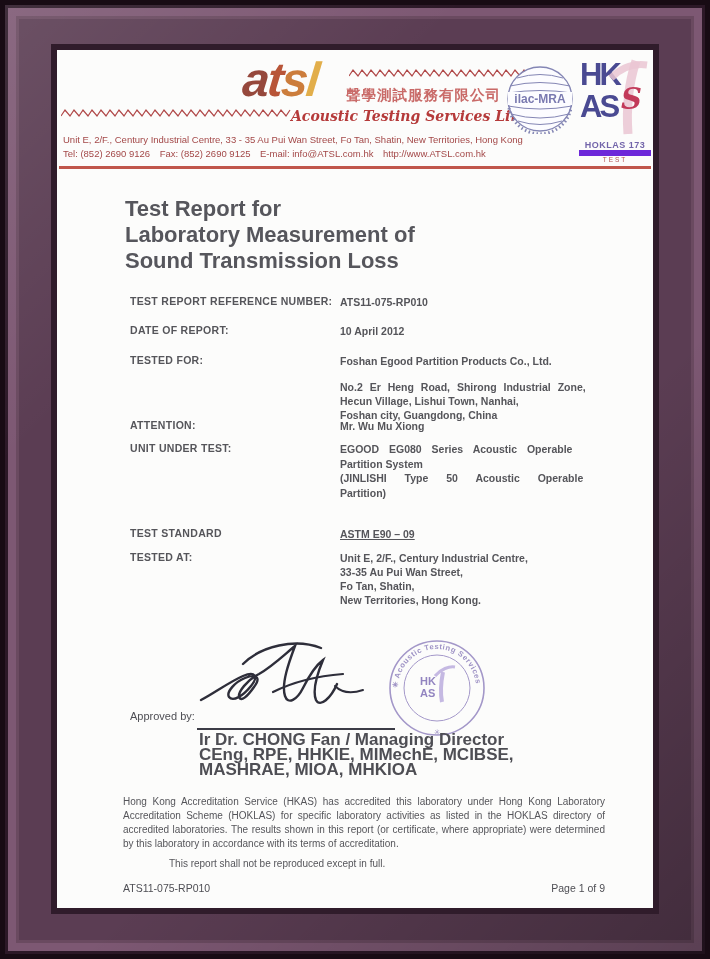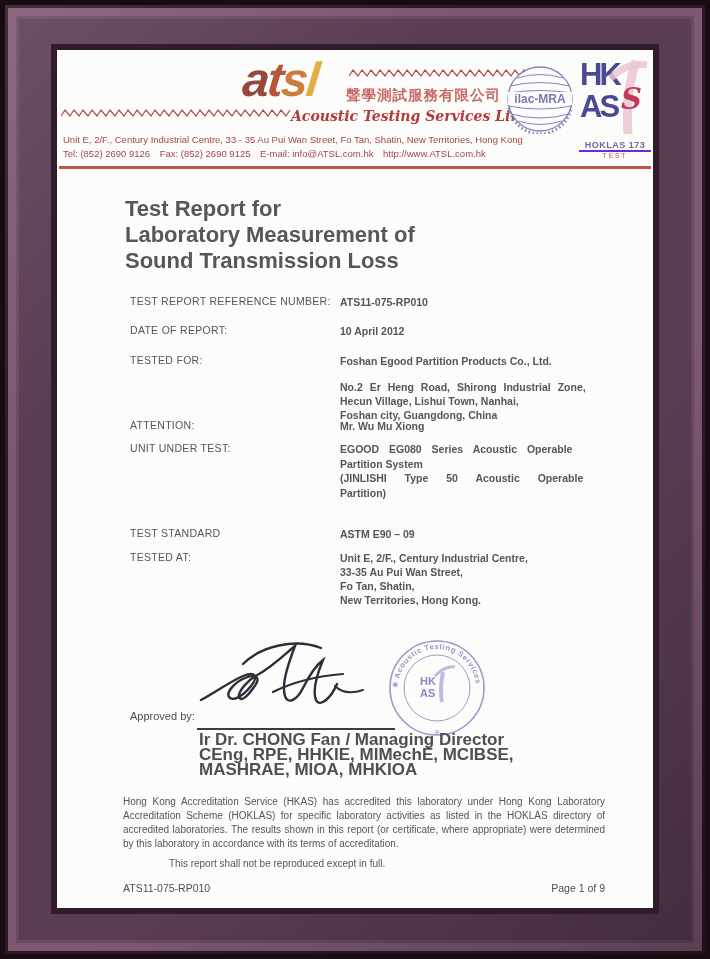--- a/index.html
+++ b/index.html
@@ -12,25 +12,25 @@
   
   .page{position:absolute;left:51px;top:44px;width:596px;height:858px;background:#fcfcfb;border:6px solid #301c2b;z-index:2;}
   .abs{position:absolute;}
   
   .logo-letters{font-style:italic;font-weight:bold;font-size:48px;line-height:44px;transform:skewX(-6deg);letter-spacing:-2px;}
   .logo-letters .la{color:#96483c;} .logo-letters .lt{color:#b85538;} .logo-letters .ls{color:#cc7d3c;} .logo-letters .ll{color:#e2ae4a;}
   .cn-name{font-size:14.5px;font-weight:bold;letter-spacing:1px;color:#c96a68;}
   .en-name{font-family:"DejaVu Serif",serif;font-style:italic;font-weight:bold;font-size:14px;color:#b53a3a;}
   .hdr-small{font-size:9.5px;color:#a34848;white-space:nowrap;}
   .hdr-rule{height:3px;background:#c0564b;}
-  .hkas-sub{font-size:9px;font-weight:bold;color:#7264aa;border-bottom:2px solid #6d28d9;text-align:center;letter-spacing:.5px;}
+  .hkas-sub{font-size:9px;font-weight:bold;color:#7264aa;border-bottom:6px solid #6d28d9;text-align:center;letter-spacing:.5px;}
   .hkas-test{font-size:6.5px;color:#b05050;text-align:center;letter-spacing:2px;}
   
   .title{font-size:22px;line-height:26px;font-weight:bold;color:#56565c;}
-  .lbl{font-size:10.5px;font-weight:normal;color:#55555a;letter-spacing:.3px;white-space:nowrap;}
+  .lbl{font-size:10.5px;font-weight:bold;color:#55555a;letter-spacing:.3px;white-space:nowrap;}
   .val{font-size:10.5px;font-weight:bold;color:#55555a;white-space:nowrap;line-height:14px;}
   .vcol{left:283px;}
   .ws-sm{word-spacing:4px;} .ws-md{word-spacing:7px;} .ws-lg{word-spacing:15px;}
   
   .appr{font-size:11px;color:#4e4e54;}
   .sig-line{width:198px;border-top:2px solid #3c3c46;}
   .sig-name{font-size:17px;font-weight:bold;color:#4e4e54;line-height:15px;white-space:nowrap;}
   .stamp{opacity:.85;}
   
   .foot-para{font-size:10px;color:#55555a;line-height:14px;text-align:justify;}
@@ -109,21 +109,21 @@
 
     <div class="abs lbl" style="left:73px;top:392px;">UNIT UNDER TEST:</div>
     <div class="abs val vcol" style="top:392px;line-height:14.5px;">
       <div class="ws-md">EGOOD EG080 Series Acoustic Operable</div>
       <div>Partition System</div>
       <div class="ws-lg">(JINLISHI Type 50 Acoustic Operable</div>
       <div>Partition)</div>
     </div>
 
     <div class="abs lbl" style="left:73px;top:477px;">TEST STANDARD</div>
-    <div class="abs val vcol" style="top:477px;">ASTM E90 – 09</div>
+    <div class="abs val vcol" style="top:477px;text-decoration:underline;">ASTM E90 – 09</div>
 
     <div class="abs lbl" style="left:73px;top:501px;">TESTED AT:</div>
     <div class="abs val vcol" style="top:501px;">
       <div>Unit E, 2/F., Century Industrial Centre,</div>
       <div>33-35 Au Pui Wan Street,</div>
       <div>Fo Tan, Shatin,</div>
       <div>New Territories, Hong Kong.</div>
     </div>
 
     <svg class="abs" style="left:136px;top:584px;" width="210" height="96" viewBox="0 0 210 96">

